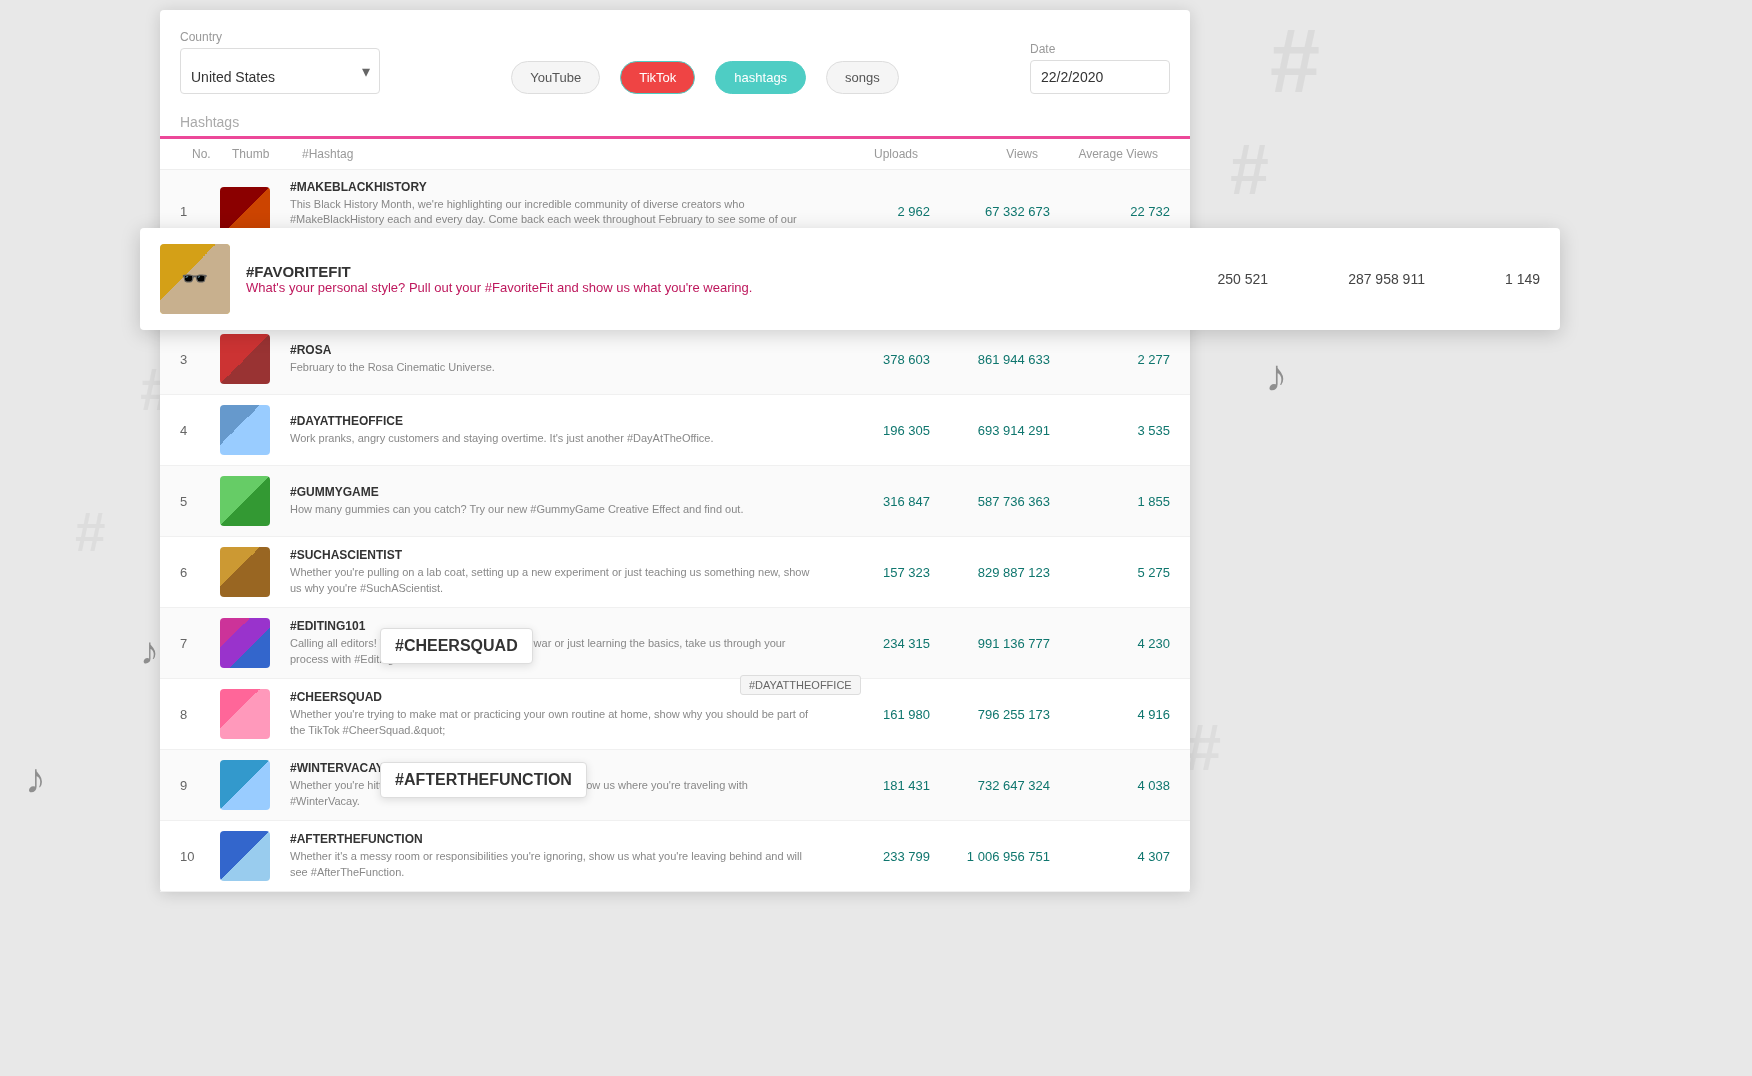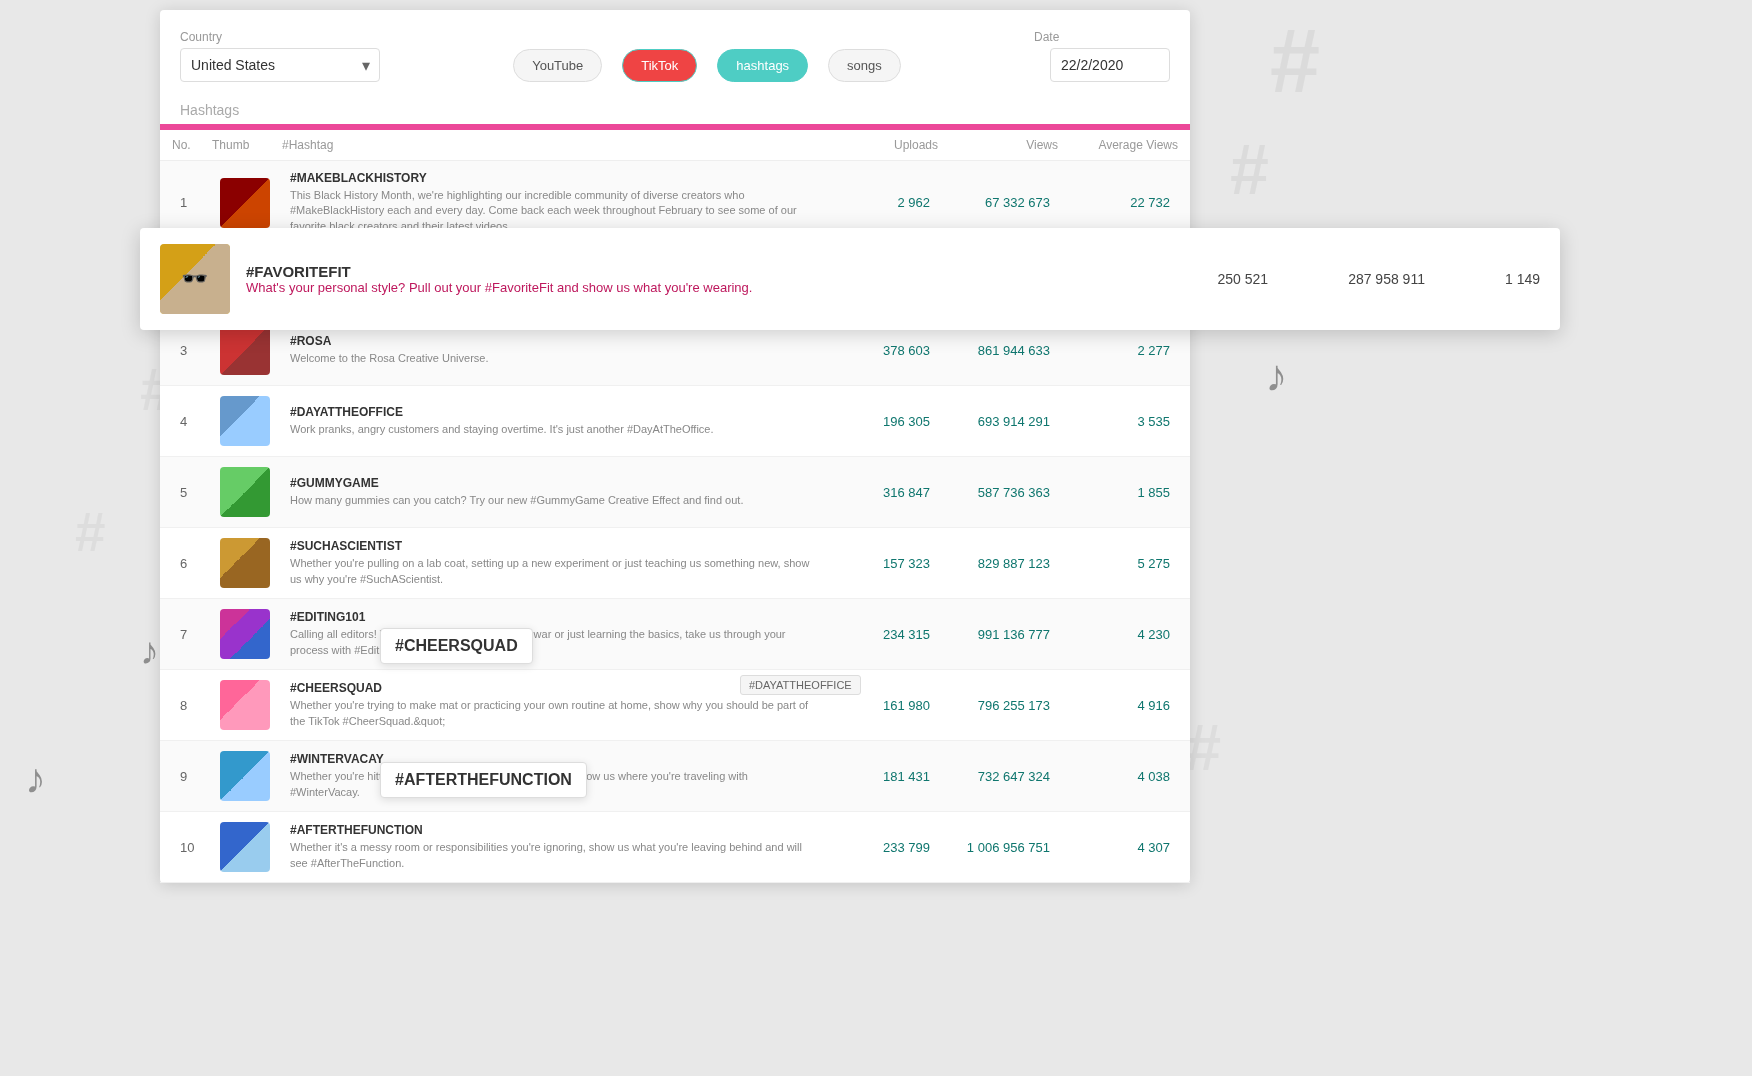--- a/index.html
+++ b/index.html
@@ -50,21 +50,21 @@
     .country-section label {
       font-size: 12px;
       color: #999;
       display: block;
       margin-bottom: 4px;
     }
 
     .country-select {
       border: 1px solid #ddd;
       border-radius: 4px;
-      padding: 8px 30px 8px 10px;
+      padding: 20px 30px 8px 10px;
       font-size: 14px;
       color: #333;
       background: #fff;
       appearance: none;
       width: 200px;
       cursor: pointer;
     }
 
     .country-wrapper {
       position: relative;
@@ -114,36 +114,35 @@
       display: block;
       margin-bottom: 4px;
     }
 
     .date-input {
       border: 1px solid #ddd;
       border-radius: 4px;
       padding: 8px 10px;
       font-size: 14px;
       color: #333;
-      width: 120px;
-      margin-left: 16px;
+      width: 140px;
     }
 
     .section-title {
       padding: 10px 20px 6px 20px;
       font-size: 14px;
       color: #aaa;
       font-weight: normal;
     }
 
     .table-header {
       display: grid;
       grid-template-columns: 40px 70px 1fr 110px 120px 120px;
-      padding: 8px 12px;
-      border-top: 6px solid #ec4899;
+      padding: 8px 32px;
+      border-top: 3px solid #ec4899;
       border-bottom: 1px solid #eee;
       background: #fff;
     }
 
     .table-header span {
       font-size: 12px;
       color: #999;
       font-weight: normal;
     }
 
@@ -383,21 +382,21 @@
     <span class="cell-right">250 521</span>
     <span class="cell-right">287 958 911</span>
     <span class="cell-right">1 149</span>
   </div>
 
   <div class="table-row">
     <span class="row-num">3</span>
     <div class="thumb-img thumb-rosa"></div>
     <div>
       <div class="hashtag-name">#ROSA</div>
-      <div class="hashtag-desc">Welcome to the Rosa Creative Universe.</div>
+      <div class="hashtag-desc">February to the Rosa Cinematic Universe.</div>
     </div>
     <span class="cell-right">378 603</span>
     <span class="cell-right">861 944 633</span>
     <span class="cell-right">2 277</span>
   </div>
 
   <div class="table-row">
     <span class="row-num">4</span>
     <div class="thumb-img thumb-dayattheoffice"></div>
     <div>

